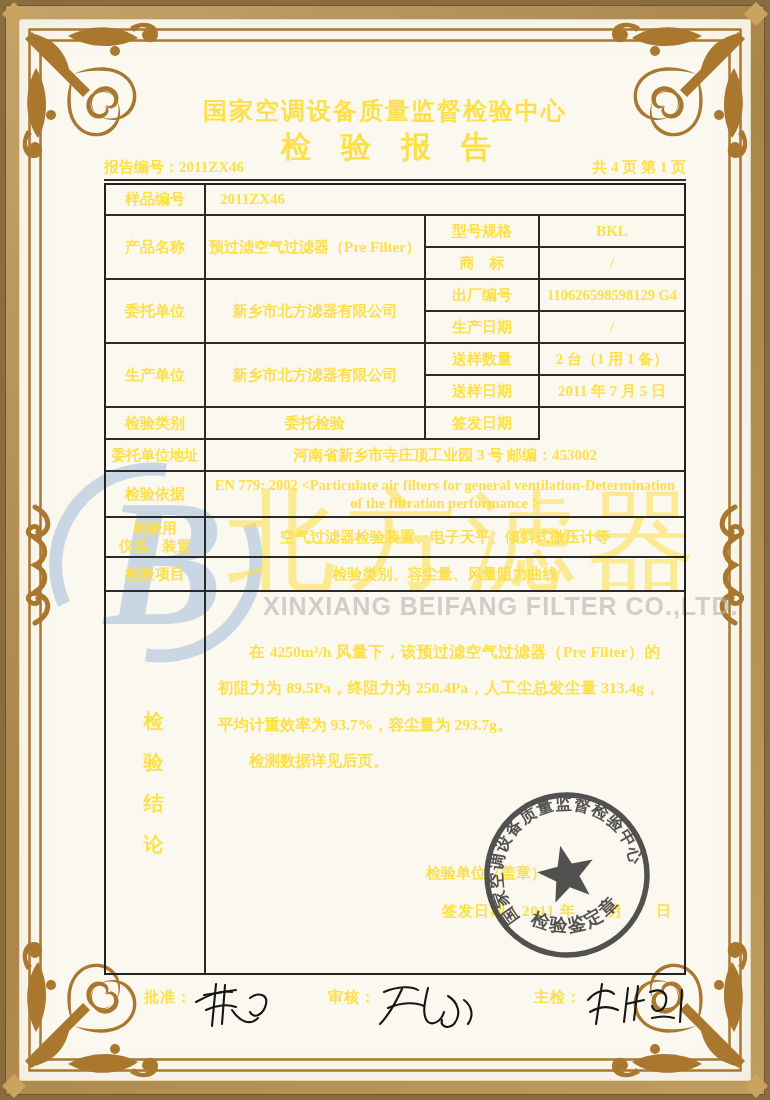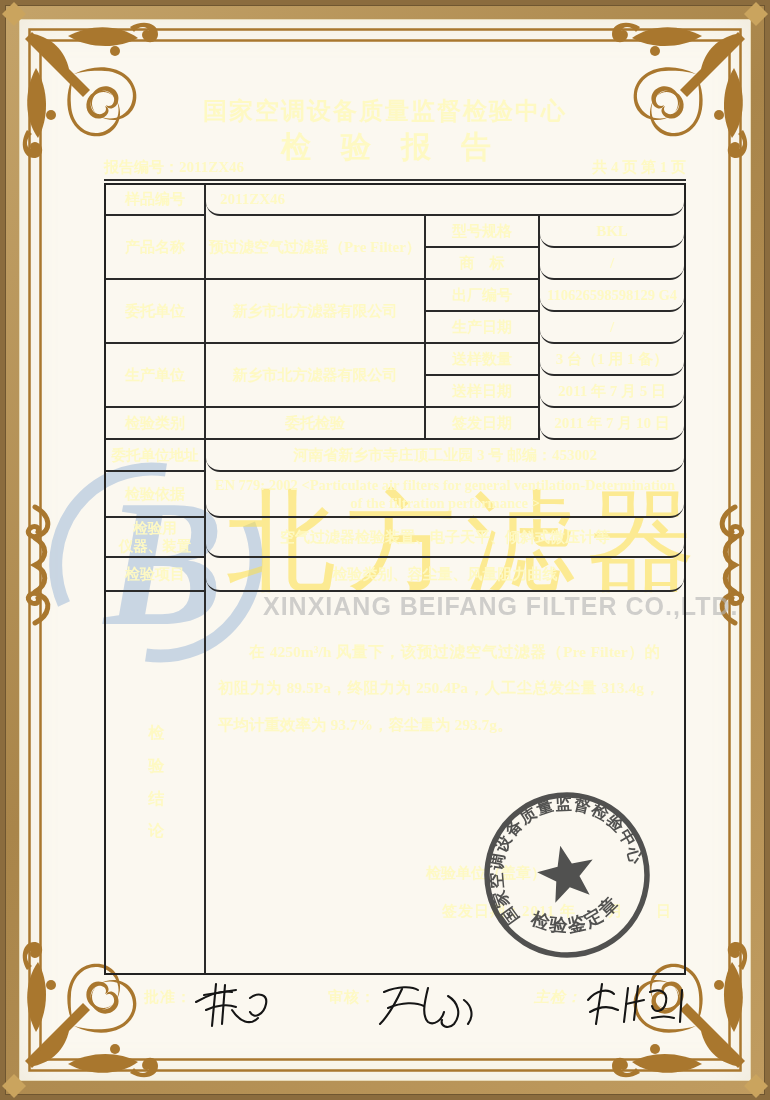--- a/index.html
+++ b/index.html
@@ -9,48 +9,48 @@
   .paper{position:absolute;inset:19px;background:#fbf8f0;box-shadow:inset 0 0 0 1px #e6d9b8, inset 0 0 40px rgba(190,170,120,.18);}
   svg.frame{position:absolute;left:0;top:0;z-index:1;pointer-events:none;}
 
   .watermark{position:absolute;inset:0;z-index:1;pointer-events:none;}
   .wm-cn{position:absolute;left:226px;top:468px;font-family:"Liberation Sans","DejaVu Sans",sans-serif;
          font-weight:normal;font-size:110px;letter-spacing:10px;color:#fde047;opacity:.55;white-space:nowrap;}
   .wm-en{position:absolute;left:263px;top:592px;font-family:Liberation Sans, sans-serif;
          font-weight:bold;font-size:25px;letter-spacing:1px;color:#b5b5b5;opacity:.62;white-space:nowrap;}
   .wm-logo{position:absolute;left:46px;top:452px;opacity:.55;}
 
-  .content{position:absolute;inset:0;z-index:2;color:#fef9c3;}
+  .content{position:absolute;inset:0;z-index:2;color:#fde047;}
   .t1{position:absolute;left:0;top:95px;width:770px;text-align:center;font-size:24px;font-weight:bold;letter-spacing:2px;}
   .t2{position:absolute;left:10px;top:127px;width:770px;text-align:center;font-size:30px;font-weight:bold;letter-spacing:30px;padding-left:12px;box-sizing:border-box;}
   .repline{position:absolute;left:104px;top:155px;width:582px;height:26px;border-bottom:2px solid #2e2e2e;
            display:flex;justify-content:space-between;align-items:flex-end;font-size:15px;font-weight:bold;padding-bottom:2px;box-sizing:border-box;}
 
   .tbl{position:absolute;left:104px;top:183px;width:582px;height:792px;border:2px solid #222;box-sizing:border-box;
        display:grid;grid-template-columns:100px 220px 114px auto;
        grid-template-rows:31px 32px 32px 32px 32px 32px 32px 32px 32px 46px 40px 34px auto;}
   .cell{border-right:2px solid #2a2a2a;border-bottom:2px solid #2a2a2a;display:flex;align-items:center;justify-content:center;
         font-size:15px;font-weight:600;text-align:center;line-height:1.25;padding:11px 3px;box-sizing:border-box;}
-  .nr{border-right:none;border-radius:14px;} .nb{border-bottom:none;}
+  .nr{border-right:none;} .nb{border-bottom:none;}
   .left{justify-content:flex-start;padding-left:14px;}
   .small{font-size:14.5px;}
   .prelines{white-space:pre-line;}
-  .vert{display:block;width:1.15em;line-height:2.05;word-break:break-all;text-align:right;font-size:16px;}
+  .vert{display:block;width:1.15em;line-height:2.05;word-break:break-all;text-align:left;font-size:20px;}
   .ccell{position:relative;display:block;padding:42px 24px 0 12px;}
   .cp{margin:0;font-size:15.5px;line-height:2.35;text-align:justify;text-indent:2em;font-weight:600;}
   .sealunit{position:absolute;left:220px;top:272px;font-size:15px;font-weight:600;white-space:nowrap;}
   .issue{position:absolute;left:236px;top:310px;font-size:15px;font-weight:600;letter-spacing:1px;white-space:nowrap;}
 
   .stamp{position:absolute;left:462px;top:783px;z-index:4;opacity:.88;}
 
   .footer{position:absolute;left:104px;top:980px;width:600px;display:flex;align-items:flex-start;}
   .fgroup{display:flex;align-items:flex-start;}
   .flabel{font-size:15px;font-weight:bold;letter-spacing:1px;margin-top:8px;white-space:nowrap;}
   .sig{margin-top:0;}
-  .g1{margin-left:40px;} .g2{margin-left:40px;} .g3{margin-left:48px;font-style:italic;}
+  .g1{margin-left:40px;} .g2{margin-left:40px;} .g3{margin-left:48px;}
 </style>
 </head>
 <body>
 
 <div class="page">
   <div class="band"></div>
   <div class="paper"></div>
 
   <svg class="frame" width="770" height="1100" viewBox="0 0 770 1100">
     <defs>
@@ -127,47 +127,47 @@
       <div class="cell" style="grid-area:4/1/6/2">委托单位</div>
       <div class="cell" style="grid-area:4/2/6/3">新乡市北方滤器有限公司</div>
       <div class="cell" style="grid-area:4/3">出厂编号</div>
       <div class="cell nr small" style="grid-area:4/4">110626598598129 G4</div>
       <div class="cell" style="grid-area:5/3">生产日期</div>
       <div class="cell nr" style="grid-area:5/4">/</div>
 
       <div class="cell" style="grid-area:6/1/8/2">生产单位</div>
       <div class="cell" style="grid-area:6/2/8/3">新乡市北方滤器有限公司</div>
       <div class="cell" style="grid-area:6/3">送样数量</div>
-      <div class="cell nr" style="grid-area:6/4">3 台（1 用 1 备）</div>
+      <div class="cell nr" style="grid-area:6/4">2 台（1 用 1 备）</div>
       <div class="cell" style="grid-area:7/3">送样日期</div>
       <div class="cell nr" style="grid-area:7/4">2011 年 7 月 5 日</div>
 
       <div class="cell" style="grid-area:8/1">检验类别</div>
       <div class="cell" style="grid-area:8/2">委托检验</div>
       <div class="cell" style="grid-area:8/3">签发日期</div>
-      <div class="cell nr" style="grid-area:8/4">2011 年 7 月 10 日</div>
 
       <div class="cell small" style="grid-area:9/1">委托单位地址</div>
       <div class="cell nr" style="grid-area:9/2/10/5">河南省新乡市寺庄顶工业园 3 号  邮编：453002</div>
 
       <div class="cell" style="grid-area:10/1">检验依据</div>
       <div class="cell nr small" style="grid-area:10/2/11/5">EN 779: 2002 &lt;Particulate air filters for general ventilation-Determination of the filtration performance &gt;</div>
 
       <div class="cell small prelines" style="grid-area:11/1">检验用
 仪器、装置</div>
       <div class="cell nr" style="grid-area:11/2/12/5">空气过滤器检验装置、电子天平、倾斜式微压计等</div>
 
       <div class="cell" style="grid-area:12/1">检验项目</div>
       <div class="cell nr" style="grid-area:12/2/13/5">检验类别、容尘量、风量阻力曲线</div>
 
       <div class="cell nb" style="grid-area:13/1">
         <span class="vert">检验结论</span>
       </div>
       <div class="cell nr nb ccell" style="grid-area:13/2/14/5">
         <p class="cp">在 4250m³/h 风量下，该预过滤空气过滤器（Pre Filter）的初阻力为 89.5Pa，终阻力为 250.4Pa，人工尘总发尘量 313.4g，平均计重效率为 93.7%，容尘量为 293.7g。</p>
+        <p class="cp">检测数据详见后页。</p>
         <div class="sealunit">检验单位（盖章）</div>
         <div class="issue">签发日期：2011 年　　月　　日</div>
       </div>
     </div>
 
     <svg class="stamp" width="210" height="190" viewBox="0 0 210 190">
       <g transform="rotate(-13 105 92)" fill="#3a3a3a">
         <circle cx="105" cy="92" r="80" fill="none" stroke="#3a3a3a" stroke-width="5.5"></circle>
         <path id="ringArc" d="M 49 124 A 65 65 0 1 1 161 124" fill="none" stroke="none"></path>
         <text font-size="16.5" font-weight="bold" letter-spacing="1">

